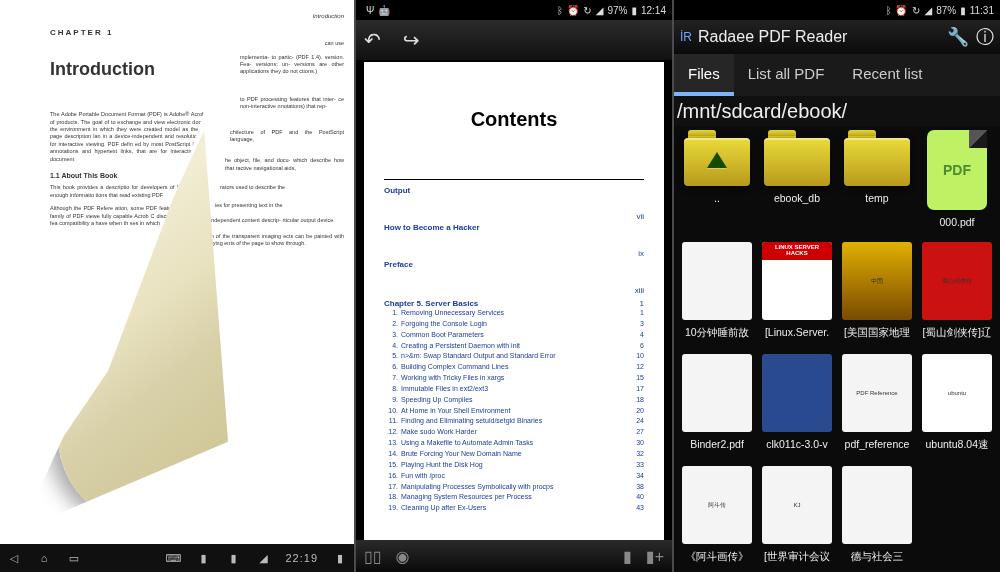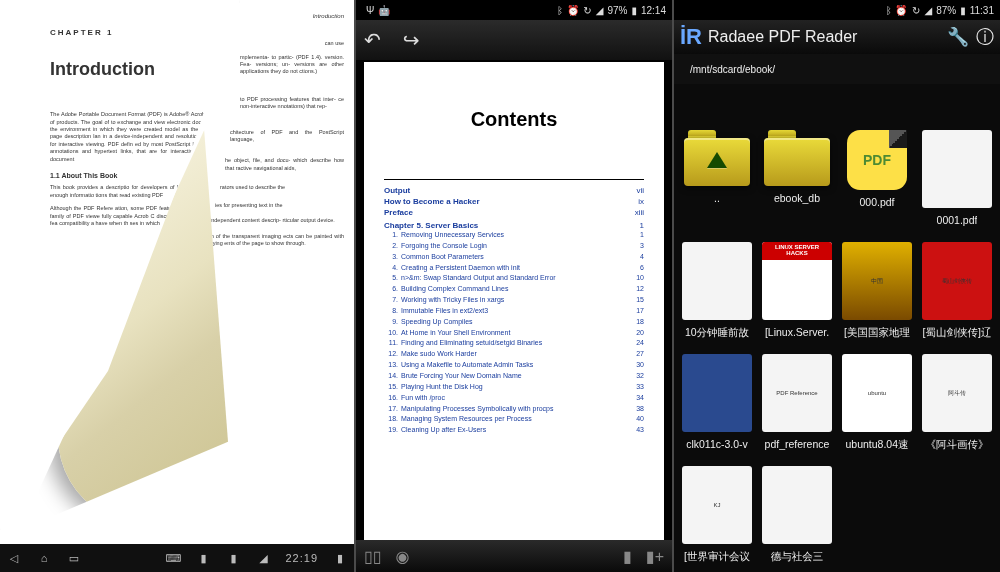--- a/index.html
+++ b/index.html
@@ -28,47 +28,47 @@
   .mid .toolbar { height: 40px; background: linear-gradient(#2b2b2b,#111); display: flex; align-items: center; padding: 0 8px; gap: 22px; }
   .mid .toolbar .btn { color: #ddd; font-size: 20px; }
   .doc { position: absolute; top: 62px; bottom: 32px; left: 8px; right: 8px; background: #fff; overflow: hidden; padding: 18px 20px; }
   .doc .bigtitle { text-align: center; font-size: 20px; font-weight: bold; margin: 28px 0 48px; }
   .doc hr { border: 0; border-top: 1px solid #000; margin: 3px 0 6px; }
   .toc-row { display: flex; font-size: 7px; color: #1a3d9e; line-height: 1.55; }
   .toc-row .num { width: 14px; text-align: right; margin-right: 3px; }
   .toc-row .lbl { flex: 1; white-space: nowrap; overflow: hidden; }
   .toc-row .pg { width: 16px; text-align: right; }
   .toc-head { font-size: 8px; color: #1a3d9e; font-weight: bold; display: flex; margin-top: 2px;}
-  .toc-head .pg { margin-left: auto; font-weight: normal; }
+  .toc-head .pg { margin-left: auto; font-weight: normal; margin-top: 26px; }
   .toc-chapter { font-size: 8px; font-weight: bold; color: #1a3d9e; margin-top: 4px; display:flex; }
   .toc-chapter .pg{margin-left:auto;font-weight:normal;}
   .mid .bottombar { position: absolute; bottom: 0; left: 0; right: 0; height: 32px; background: linear-gradient(#2a2a2a,#0a0a0a); display: flex; align-items: center; padding: 0 8px; gap: 14px; color: #888; }
   .mid .bottombar .spacer { flex: 1; }
   .mid .bottombar .ic { font-size: 16px; }
   
   .panel.right { width: 326px; background: #0b0b0b; }
   .right .status { height: 20px; background: #000; display: flex; align-items: center; font-size: 10px; color: #ddd; padding: 0 6px; }
   .right .status .spacer { flex: 1; }
   .right .status .item { margin-left: 4px; }
   .right .titlebar { height: 34px; background: linear-gradient(#222,#0a0a0a); display: flex; align-items: center; padding: 0 6px; gap: 6px; color: #eee; font-size: 16px; }
-  .right .titlebar .logo { color: #6aa8ff; font-weight: bold; font-size: 22px; }
+  .right .titlebar .logo { color: #6aa8ff; font-weight: normal; font-size: 12px; }
   .right .titlebar .spacer { flex: 1; }
   .right .tabs { height: 42px; background: #1a1a1a; display: flex; align-items: stretch; }
   .right .tab { flex: 0 0 auto; padding: 0 14px; display: flex; align-items: center; font-size: 15px; color: #ccc; border-bottom: 4px solid transparent; }
   .right .tab.active { color: #fff; border-bottom-color: #7bb4ff; background: #262626; }
-  .right .path { height: 30px; background: #101010; color: #eee; font-size: 10px; display: flex; align-items: center; padding: 0 16px; }
+  .right .path { height: 30px; background: #101010; color: #eee; font-size: 20px; display: flex; align-items: center; padding: 0 3px; }
   .right .grid { position: absolute; top: 126px; bottom: 0; left: 0; right: 0; overflow: hidden; padding: 4px 4px; display: grid; grid-template-columns: repeat(4,1fr); grid-auto-rows: 110px; gap: 2px 2px; }
   .cell { display: flex; flex-direction: column; align-items: center; }
   .cell .thumb { width: 70px; height: 78px; background: #333; border-radius: 3px; display: flex; align-items: center; justify-content: center; font-size: 9px; color: #888; overflow: hidden; position: relative; }
   .cell .cap { font-size: 10.5px; color: #eee; text-align: center; margin-top: 6px; max-width: 76px; white-space: nowrap; overflow: hidden; }
   .folder { width: 66px; height: 56px; position: relative; }
   .folder .tab { position: absolute; top: 0; left: 4px; width: 24px; height: 10px; background: linear-gradient(#e4d635,#c2ac1e); border-radius: 3px 3px 0 0; }
   .folder .body { position: absolute; top: 8px; left: 0; right: 0; bottom: 0; background: linear-gradient(#eadb3a,#b79a1b); border-radius: 4px; box-shadow: inset 0 2px 0 rgba(255,255,255,.4), 0 2px 6px rgba(0,0,0,.6); display:flex;align-items:center;justify-content:center; }
   .folder.up .body::after { content:""; width:0;height:0;border-left:10px solid transparent;border-right:10px solid transparent;border-bottom:16px solid #154a00;filter:drop-shadow(0 1px 0 rgba(255,255,255,.3)); transform: translateY(-2px);}
-  .pdf-ico { width: 60px; height: 60px; background: #fde047; border-radius: 13px; position: relative; display:flex;align-items:center;justify-content:center; color:#4d8a33; font-weight:bold; font-size:14px; }
+  .pdf-ico { width: 60px; height: 80px; background: #bef264; border-radius: 7px; position: relative; display:flex;align-items:center;justify-content:center; color:#4d8a33; font-weight:bold; font-size:14px; }
   .pdf-ico::before { content:""; position:absolute; top:0; right:0; width:18px; height:18px; background: linear-gradient(135deg,#555 50%,#1a1a1a 50%); }
   
   .th-white{background:#f4f4f4!important;}
   .th-red{background:#c11!important;}
   .th-blue{background:#2a4a8f!important;color:#fff;}
   .th-linux{background:#fff!important;}
   .th-natgeo{background:linear-gradient(#e0b000,#7a4a00)!important;}
   .th-linux .bar{position:absolute;top:0;left:0;right:0;height:18px;background:#c00;color:#fff;font-size:6px;line-height:6px;padding:2px;font-weight:bold;text-align:center;}
   .th-ubuntu{background:#fff!important;}
   .mini{font-size:6px;line-height:7px;color:#333;padding:3px;}
@@ -273,50 +273,56 @@
     <span class="item">▮</span>
     <span class="item">11:31</span>
   </div>
   <div class="titlebar">
     <span class="logo">İR</span>
     <span>Radaee PDF Reader</span>
     <span class="spacer"></span>
     <span style="font-size:18px;">🔧</span>
     <span style="font-size:18px;">ⓘ</span>
   </div>
+  <div class="tabs">
+    <div class="tab active">Files</div>
+    <div class="tab">List all PDF</div>
+    <div class="tab">Recent list</div>
+  </div>
   <div class="path">/mnt/sdcard/ebook/</div>
   <div class="grid" id="file-grid">
       <div class="cell">
         <div class="folder up">
           <div class="tab"></div>
           <div class="body"></div>
         </div>
         <div class="cap">..</div>
       </div>
       <div class="cell">
         <div class="folder">
           <div class="tab"></div>
           <div class="body"></div>
         </div>
         <div class="cap">ebook_db</div>
       </div>
       <div class="cell">
+        <div class="folder">
+          <div class="tab"></div>
+          <div class="body"></div>
+        </div>
+        <div class="cap">temp</div>
+      </div>
+      <div class="cell">
         <div class="pdf-ico">PDF</div>
         <div class="cap">000.pdf</div>
       </div>
       <div class="cell">
         <div class="thumb th-white">
           <div class="mini"></div>
         </div>
-        <div class="cap">0001.pdf</div>
-      </div>
-      <div class="cell">
-        <div class="thumb th-white">
-          <div class="mini"></div>
-        </div>
         <div class="cap">10分钟睡前故</div>
       </div>
       <div class="cell">
         <div class="thumb th-linux">
           <div class="bar">LINUX SERVER HACKS</div>
         </div>
         <div class="cap">[Linux.Server.</div>
       </div>
       <div class="cell">
         <div class="thumb th-natgeo">
@@ -324,20 +330,26 @@
         </div>
         <div class="cap">[美国国家地理</div>
       </div>
       <div class="cell">
         <div class="thumb th-red">
           <div class="mini">蜀山剑侠传</div>
         </div>
         <div class="cap">[蜀山剑侠传]辽</div>
       </div>
       <div class="cell">
+        <div class="thumb th-white">
+          <div class="mini"></div>
+        </div>
+        <div class="cap">Binder2.pdf</div>
+      </div>
+      <div class="cell">
         <div class="thumb th-blue">
           <div class="mini"></div>
         </div>
         <div class="cap">clk011c-3.0-v</div>
       </div>
       <div class="cell">
         <div class="thumb th-white">
           <div class="mini">PDF Reference</div>
         </div>
         <div class="cap">pdf_reference</div>

